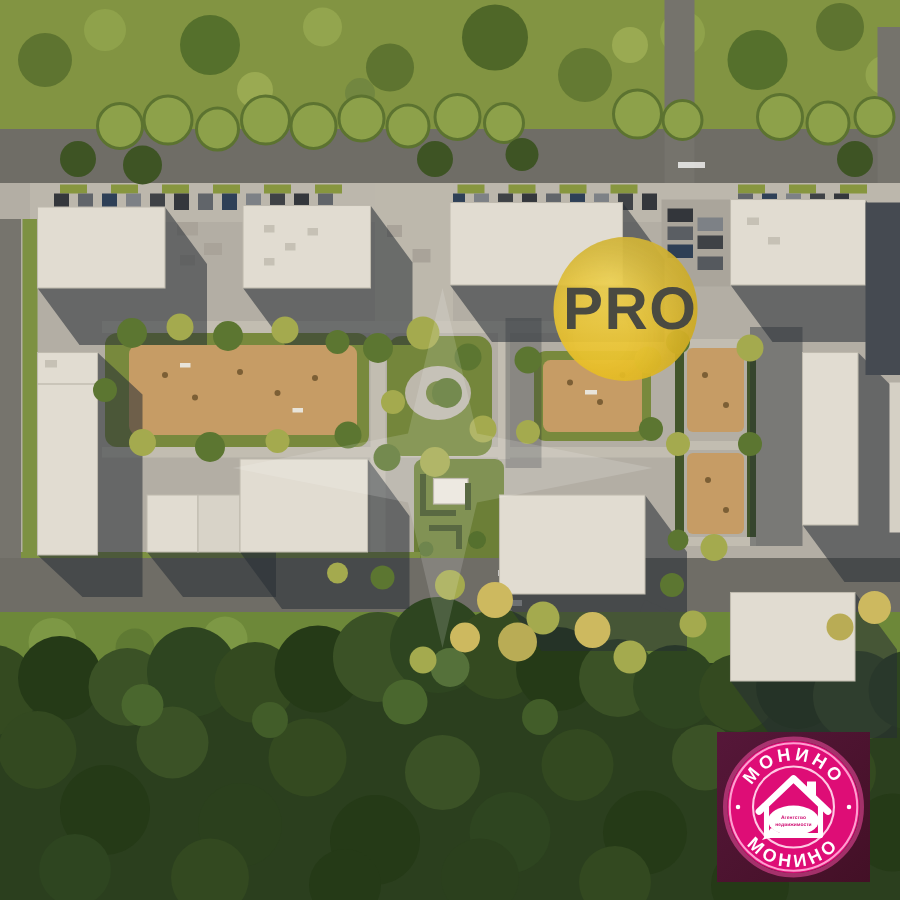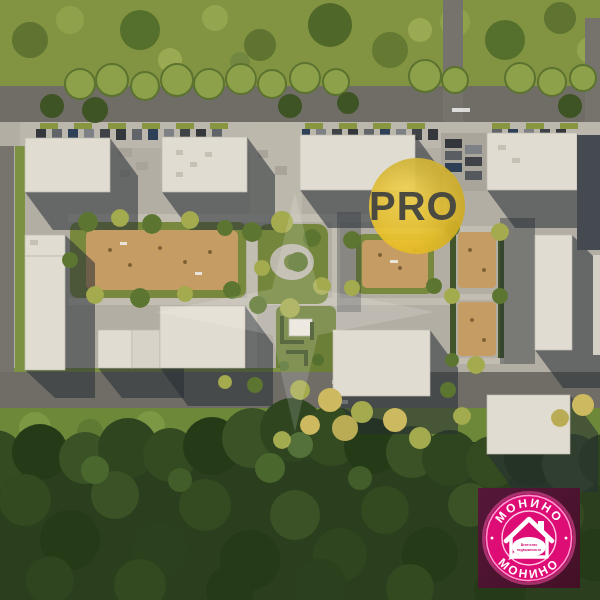--- a/index.html
+++ b/index.html
@@ -5,21 +5,21 @@
   html,body{margin:0;padding:0;background:#222;}
   .stage{
     position:relative;width:600px;height:600px;overflow:hidden;
     background:#b3aea4;font-family:"Liberation Sans",sans-serif;
   }
   svg.scene{position:absolute;left:0;top:0;width:600px;height:600px;display:block;}
   .pro-badge{
     position:absolute;left:369px;top:158px;width:96px;height:96px;border-radius:50%;
     background:radial-gradient(circle at 40% 30%, rgba(244,215,88,.95), rgba(233,191,38,.92) 72%);
     box-shadow:inset -16px 18px 28px rgba(92,84,28,.20);
-    display:flex;align-items:center;justify-content:flex-start;
+    display:flex;align-items:center;justify-content:flex-end;
   }
   .pro-badge span{
     font-weight:bold;font-size:40px;letter-spacing:1px;color:#4a4a41;line-height:1;
     font-family:"Liberation Sans",sans-serif;
   }
   .logo{
     position:absolute;left:478px;top:488px;width:102px;height:100px;
     background:linear-gradient(135deg,#561739,#431026);
   }
   .logo svg{width:100%;height:100%;display:block;}

